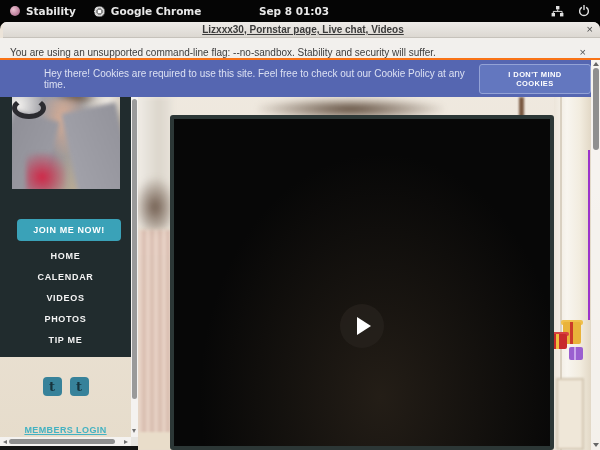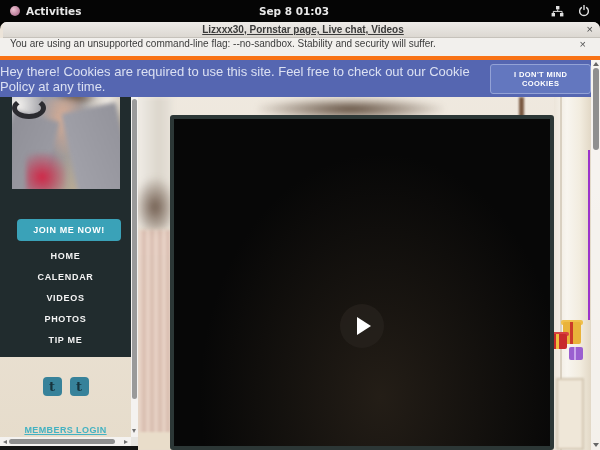--- a/index.html
+++ b/index.html
@@ -39,22 +39,22 @@
     border-bottom:1px solid #c6c2bb;
     display:flex; align-items:center; justify-content:center;
     font-size:10px; color:#3b3b3b; font-weight:bold;text-decoration:underline;
   }
   .titlebar .win-close {
     position:absolute; right:10px; top:0; height:16px; line-height:15px;
     font-size:11px; color:#4a4a4a; font-weight:normal; cursor:default;
   }
   .infobar {
     position:absolute; left:0; top:16px; width:600px; height:22px;
-    background:#f2f0ed; border-bottom:4px solid #f97316;
-    display:flex; align-items:flex-start;
+    background:#f2f0ed; border-bottom:2px solid #f97316;
+    display:flex; align-items:flex-end;
     font-size:10px; color:#3c3c3c;
   }
   .infobar .msg { margin-left:10px; }
   .infobar .bar-close {
     position:absolute; right:14px; font-size:11px; color:#555;
   }
 
   
   .viewport {
     position:absolute; left:0; top:38px; width:600px; height:390px;
@@ -80,21 +80,21 @@
   .right-line1 { left:560px; top:37px; width:2px; height:353px; background:#d9d0c1; filter:blur(.5px); }
   .right-window { left:556px; top:318px; width:28px; height:72px;
     background:#efe7d8; border:2px solid #d3c7b2; filter:blur(.8px); }
 
   
   .cookie-bar {
     position:absolute; left:0; top:0; width:591px; height:37px;
     background:#5566b1;
     display:flex; align-items:center; justify-content:center; gap:14px;
   }
-  .cookie-msg { font-size:13px; color:#dbe0f2; }
+  .cookie-msg { font-size:10px; color:#dbe0f2;margin-left:44px; }
   .cookie-btn {
     background:#6377bf; border:1px solid #93a2d6; border-radius:3px;
     color:#ffffff; font-size:7.5px; font-weight:bold; letter-spacing:.4px;
     padding:5px 11px; cursor:pointer; font-family:"Liberation Sans", sans-serif;
   }
 
   
   .page-scroll { position:absolute; left:591px; top:0; width:9px; height:390px;
     background:rgba(248,247,245,.75); }
   .ps-up { position:absolute; left:1.5px; top:2px; width:0; height:0;
@@ -205,21 +205,25 @@
     background-image:linear-gradient(90deg, transparent 0 5px, #c9a6ec 5px 7.5px, transparent 7.5px); }
 </style>
 </head>
 <body>
 
 <div id="stage">
 
   <div class="gnome-bar">
     <div class="gb-group gb-activities">
       <span class="act-dot"></span>
-      <span>Activities</span>
+      <span>Stability</span>
+    </div>
+    <div class="gb-group gb-chrome">
+      <span class="chrome-dot"></span>
+      <span>Google Chrome</span>
     </div>
     <div class="gb-clock">Sep 8 01:03</div>
     <div class="gb-right">
       <span>
         <svg width="13" height="11" viewBox="0 0 13 11">
           <rect x="5" y="0" width="3.4" height="3.4" fill="#e0e0e0"></rect>
           <rect x="0.6" y="7" width="3.4" height="3.4" fill="#e0e0e0"></rect>
           <rect x="9" y="7" width="3.4" height="3.4" fill="#e0e0e0"></rect>
           <path d="M6.7 3.4 v2 M2.3 7 v-1.6 h8.8 V7" stroke="#e0e0e0" stroke-width="1" fill="none"></path>
         </svg>

